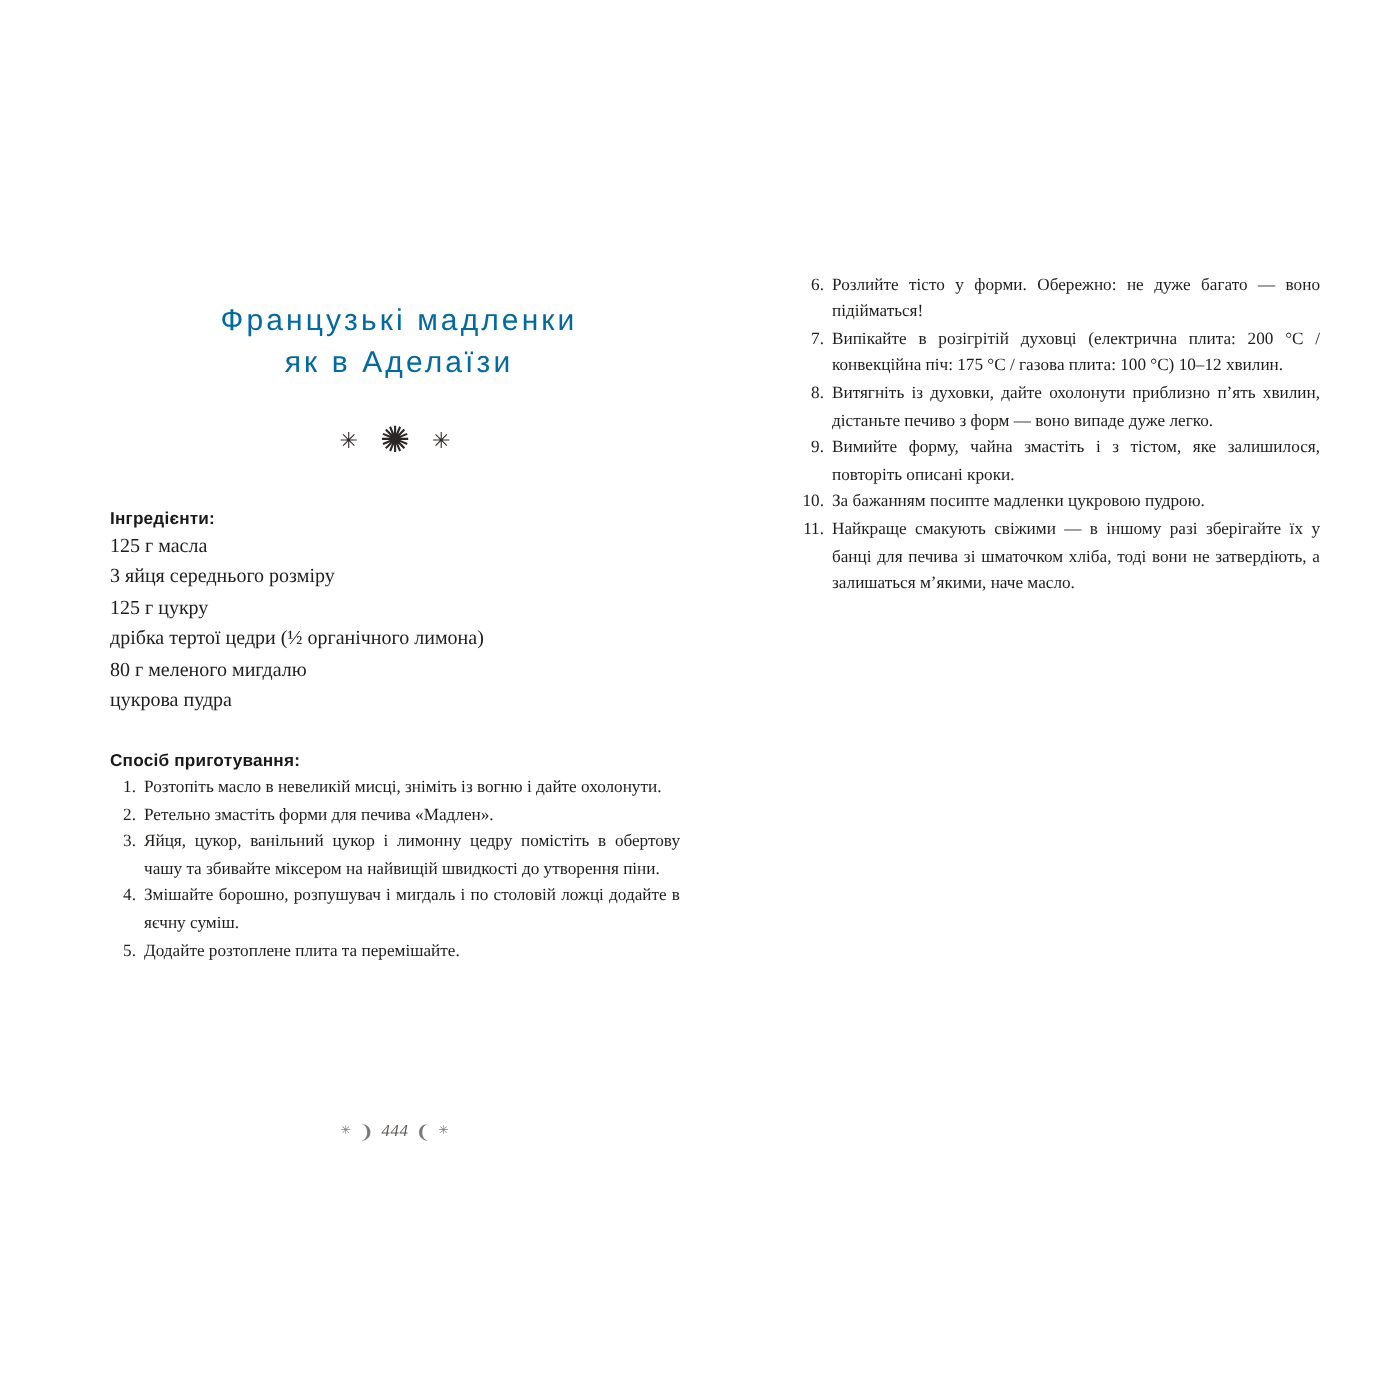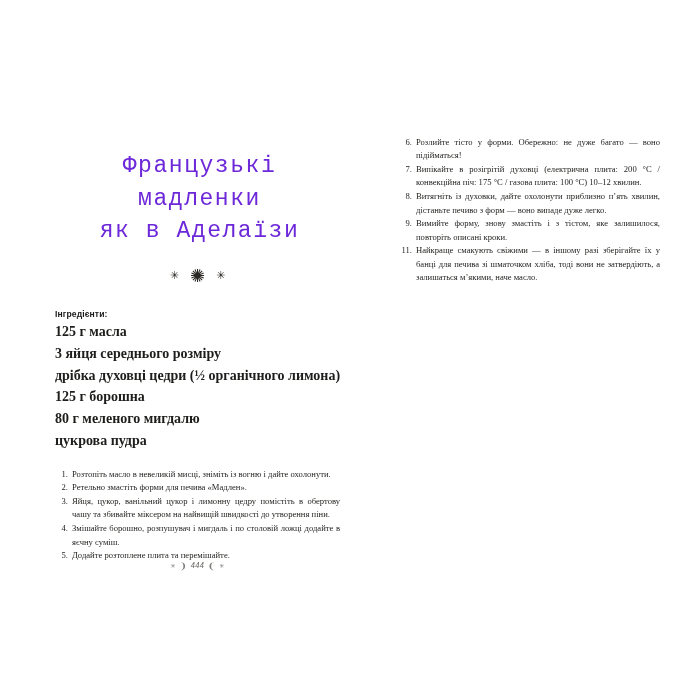--- a/index.html
+++ b/index.html
@@ -38,26 +38,26 @@
     top: 136px;
     width: 262px;
   }
 
   
   .title-block {
     text-align: center;
     margin-bottom: 0;
   }
   .recipe-title {
-    font-family: Liberation Mono, monospace;
+    font-family: Liberation Sans, sans-serif;
     font-weight: 300;
-    font-size: 23px;
+    font-size: 15px;
     line-height: 1.42;
     letter-spacing: 1.55px;
-    color: #6d28d9;
+    color: #0369a1;
     margin: 0;
     white-space: pre-line;
     padding-left: 4px;
   }
 
   .title-ornament {
     margin-top: 20px;
     margin-bottom: 25px;
     text-align: center;
     font-family: "DejaVu Sans", "Liberation Sans", sans-serif;
@@ -92,25 +92,24 @@
     color: #191919;
   }
 
   
   .ingredients {
     list-style: none;
     margin: 0 0 16px 0;
     padding: 0;
   }
   .ingredients li {
-    font-size: 14px;
+    font-size: 10px;
     line-height: 1.555;
     color: #1d1d1b;
     white-space: nowrap;
-    font-weight: bold;
   }
 
   
   .steps {
     list-style: none;
     margin: 0;
     padding: 0;
   }
   .steps li {
     position: relative;
@@ -191,42 +190,44 @@
         <span class="orn orn-mid">✺</span>
         <span class="orn">✳</span>
       </div>
     </div>
 
     <h2 class="section-heading">Інгредієнти:</h2>
 
     <ul class="ingredients" id="ingredients-list">
         <li>125 г масла</li>
         <li>3 яйця середнього розміру</li>
-        <li>дрібка духовці цедри (½ органічного лимона)</li>
-        <li>125 г борошна</li>
+        <li>125 г цукру</li>
+        <li>дрібка тертої цедри (½ органічного лимона)</li>
         <li>80 г меленого мигдалю</li>
         <li>цукрова пудра</li>
       </ul>
 
+    <h2 class="section-heading">Спосіб приготування:</h2>
 
     <ol class="steps" id="steps-left">
         <li><span class="num">1.</span><span>Розтопіть масло в невеликій мисці, зніміть із вогню і дайте охолонути.</span></li>
         <li><span class="num">2.</span><span>Ретельно змастіть форми для печива «Мадлен».</span></li>
         <li><span class="num">3.</span><span>Яйця, цукор, ванільний цукор і лимонну цедру помістіть в обертову чашу та збивайте міксером на найвищій швидкості до утворення піни.</span></li>
         <li><span class="num">4.</span><span>Змішайте борошно, розпушувач і мигдаль і по столовій ложці додайте в яєчну суміш.</span></li>
         <li><span class="num">5.</span><span>Додайте розтоплене плита та перемішайте.</span></li>
       </ol>
   </div>
 
   <div class="col col-right">
     <ol class="steps" id="steps-right">
         <li><span class="num">6.</span><span>Розлийте тісто у форми. Обережно: не дуже багато — воно підійматься!</span></li>
         <li><span class="num">7.</span><span>Випікайте в розігрітій духовці (електрична плита: 200 °C / конвекційна піч: 175 °C / газова плита: 100 °C) 10–12 хвилин.</span></li>
         <li><span class="num">8.</span><span>Витягніть із духовки, дайте охолонути приблизно п’ять хвилин, дістаньте печиво з форм — воно випаде дуже легко.</span></li>
-        <li><span class="num">9.</span><span>Вимийте форму, знову змастіть і з тістом, яке залишилося, повторіть описані кроки.</span></li>
+        <li><span class="num">9.</span><span>Вимийте форму, чайна змастіть і з тістом, яке залишилося, повторіть описані кроки.</span></li>
+        <li><span class="num">10.</span><span>За бажанням посипте мадленки цукровою пудрою.</span></li>
         <li><span class="num">11.</span><span>Найкраще смакують свіжими — в іншому разі зберігайте їх у банці для печива зі шматочком хліба, тоді вони не затвердіють, а залишаться м’якими, наче масло.</span></li>
       </ol>
   </div>
 
   <div class="folio">
     <span class="star">✳</span>
     <span class="paren">❩</span>
     <span class="pagenum">444</span>
     <span class="paren">❨</span>
     <span class="star">✳</span>

